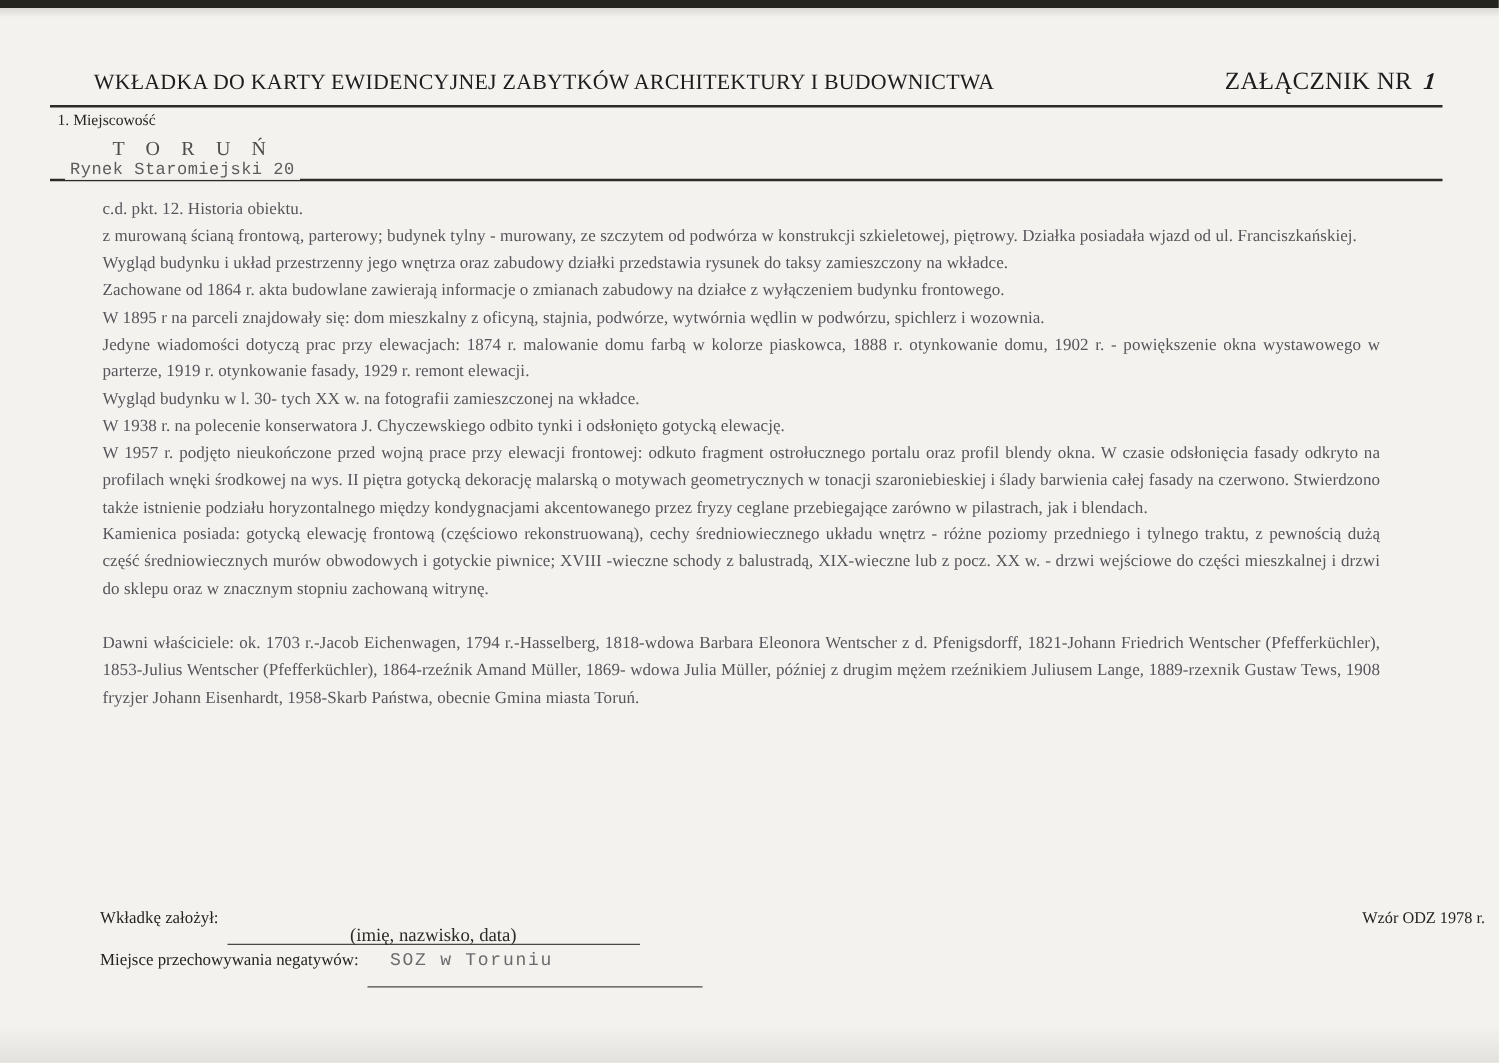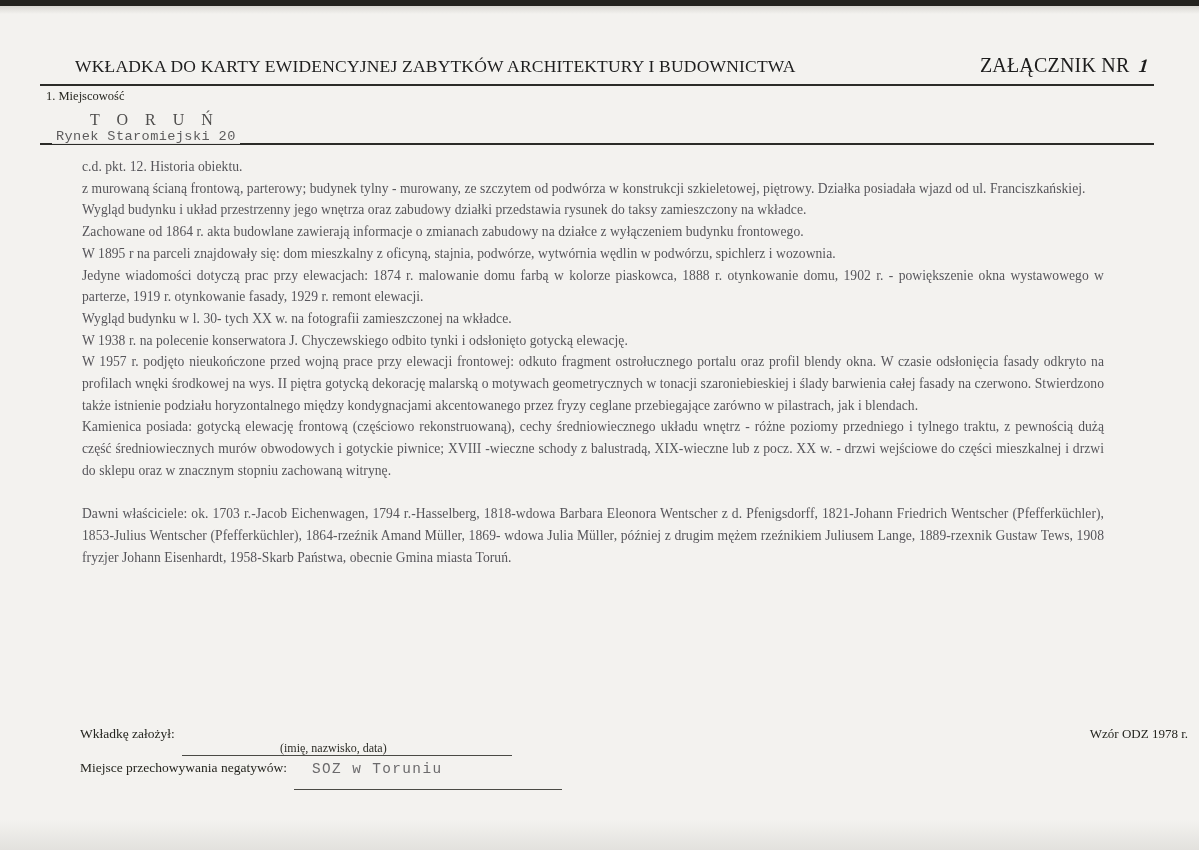--- a/index.html
+++ b/index.html
@@ -203,21 +203,21 @@
     font-family: "Liberation Mono", "DejaVu Sans Mono", monospace;
     font-size: 14.4px;
     color: #6b6a6c;
     letter-spacing: 1.4px;
     white-space: nowrap;
   }
   .caption-small {
     position: absolute;
     left: 200px;
     top: 15px;
-    font-size: 12px;
+    font-size: 15px;
     color: #2c2c26;
     white-space: nowrap;
   }
   .pattern-note {
     position: absolute;
     right: 6px;
     top: 0px;
     font-size: 13px;
     color: #25251f;
     white-space: nowrap;

